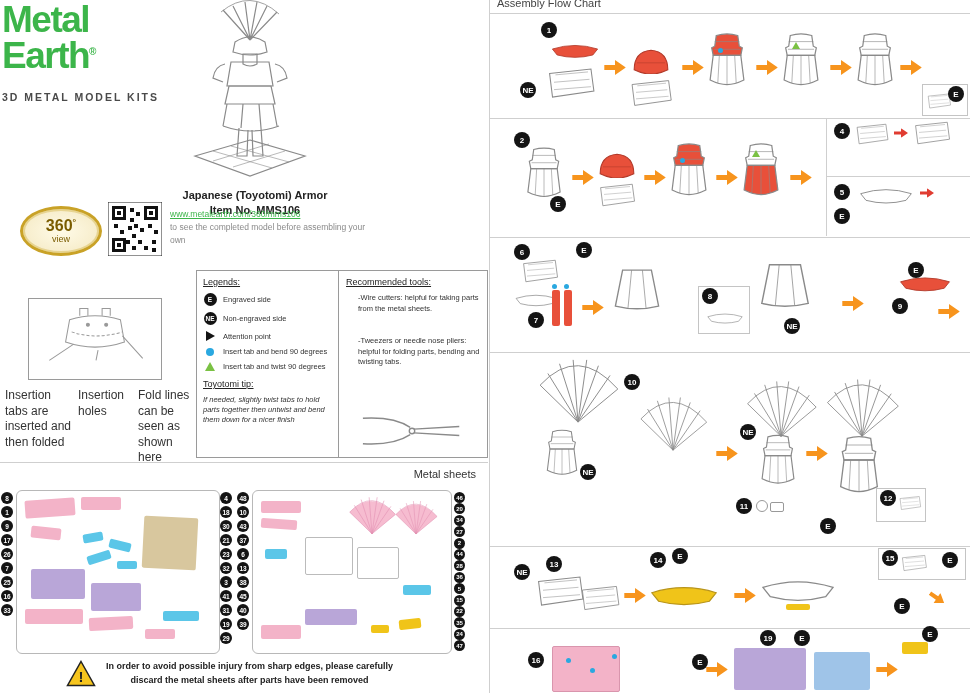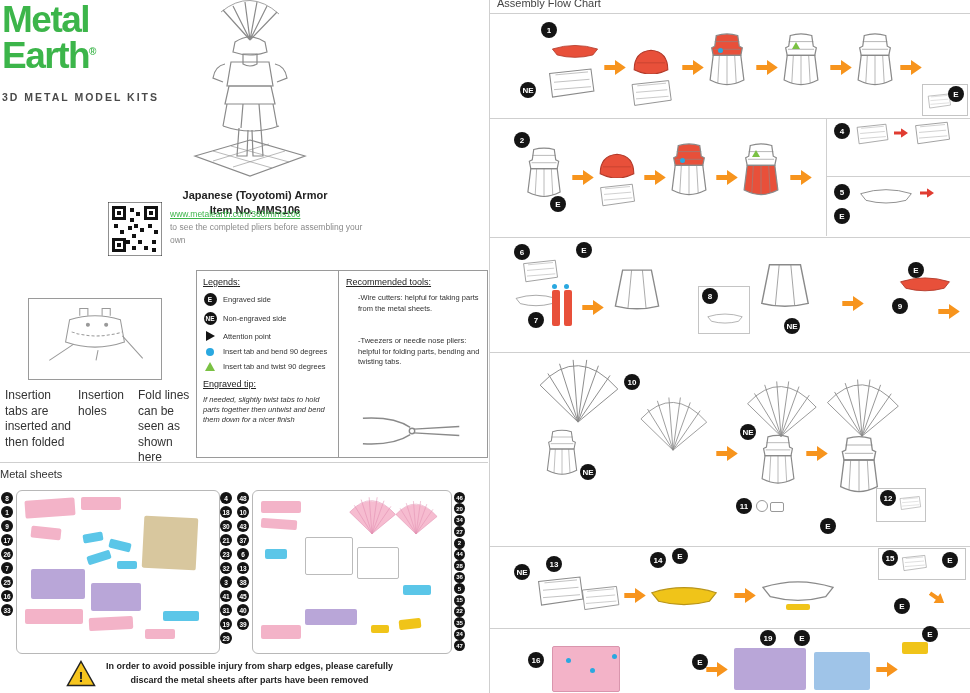--- a/index.html
+++ b/index.html
@@ -37,21 +37,21 @@
             display:flex;align-items:center;justify-content:center;}
   .att{width:0;height:0;border-left:9px solid #141414;border-top:5px solid transparent;border-bottom:5px solid transparent;}
   .bdot{width:8px;height:8px;border-radius:50%;background:#2aa8e0;}
   .gtri{width:0;height:0;border-left:5px solid transparent;border-right:5px solid transparent;border-bottom:9px solid #7ac143;}
   .tip-text{font-size:7.5px;color:#333;line-height:1.35;margin:0;font-style:italic;}
   .tool-p{font-size:7.5px;color:#333;line-height:1.4;margin:0 0 10px 12px;}
 
   .ins-box{position:absolute;left:28px;top:298px;width:132px;height:80px;border:1px solid #9a9a9a;}
   .ins-label{position:absolute;font-size:12px;color:#333;line-height:1.3;}
 
-  .sheets-title{position:absolute;left:0;top:468px;width:460px;text-align:left;font-size:11px;color:#333;}
+  .sheets-title{position:absolute;left:16px;top:468px;width:460px;text-align:right;font-size:11px;color:#333;}
   .sheet{position:absolute;border:1.5px solid #b8b8b8;border-radius:6px;background:#fff;}
   .blob{position:absolute;border-radius:2px;}
   .chip-col{position:absolute;display:flex;flex-direction:column;gap:2px;z-index:2;}
   .chip{width:12px;height:12px;border-radius:50%;background:#141414;color:#fff;font-size:6.5px;font-weight:bold;
         display:flex;align-items:center;justify-content:center;flex:none;}
   .chip-col.dense{gap:0;}
   .chip-col.dense .chip{width:11px;height:11px;margin-bottom:.4px;font-size:6px;}
 
   .warning{position:absolute;left:66px;top:660px;width:420px;display:flex;gap:10px;align-items:flex-start;}
   .warn-text span{display:block;font-size:9px;font-weight:bold;color:#222;line-height:1.5;text-align:center;}
@@ -138,20 +138,24 @@
       <path d="M30 156 L85 140 L140 156 L85 176 Z"></path>
       <path d="M48 151 L107 168 M66 146 L124 162 M48 161 L104 144 M68 167 L120 151" stroke-width="0.6"></path>
     </g>
   </svg>
 
   <div class="product">
     <div>Japanese (Toyotomi) Armor</div>
     <div>Item No.  MMS106</div>
   </div>
 
+  <div class="badge360">
+    <div class="num"><span>360</span><span class="deg">°</span></div>
+    <div class="vw">view</div>
+  </div>
 
   <svg class="abs" style="left:108px;top:202px;width:54px;height:54px" viewBox="0 0 54 54">
     <rect x="0" y="0" width="54" height="54" fill="#fff" stroke="#222" stroke-width="1"></rect>
     <g fill="#111">
       <rect x="4" y="4" width="14" height="14"></rect>
         <rect x="36" y="4" width="14" height="14"></rect>
         <rect x="4" y="36" width="14" height="14"></rect>
       <rect x="7" y="7" width="8" height="8" fill="#fff"></rect>
         <rect x="39" y="7" width="8" height="8" fill="#fff"></rect>
         <rect x="7" y="39" width="8" height="8" fill="#fff"></rect>
@@ -173,21 +177,21 @@
       <rect x="24" y="44" width="4" height="4"></rect>
         <rect x="36" y="44" width="4" height="4"></rect>
         <rect x="44" y="38" width="4" height="4"></rect>
       <rect x="44" y="46" width="4" height="4"></rect>
         <rect x="18" y="38" width="4" height="4"></rect>
     </g>
   </svg>
 
   <p class="qr-note">
     <span class="url">www.metalearth.com/360/mms106</span>
-    <span>to see the completed pliers before assembling your own</span>
+    <span>to see the completed model before assembling your own</span>
   </p>
 
   <div class="info-box">
     <div class="col-legends">
       <div class="sec-title">Legends:</div>
       <div class="legend-item">
         <span class="legend-ic">
             <span class="badge-sm">E</span>
           </span>
         <span>Engraved side</span>
@@ -209,21 +213,21 @@
             <span class="bdot"></span>
           </span>
         <span>Insert tab and bend 90 degrees</span>
       </div>
       <div class="legend-item">
         <span class="legend-ic">
             <span class="gtri"></span>
           </span>
         <span>Insert tab and twist 90 degrees</span>
       </div>
-      <div class="sec-title" style="margin-top:8px">Engraved tip:</div>
+      <div class="sec-title" style="margin-top:8px">Toyotomi tip:</div>
       <p class="tip-text">If needed, slightly twist tabs to hold parts together then untwist and bend them down for a nicer finish</p>
     </div>
     <div class="col-tools">
       <div class="sec-title">Recommended tools:</div>
       <p class="tool-p">-Wire cutters: helpful for taking parts from the metal sheets.</p>
       <p class="tool-p" style="margin-top:22px">-Tweezers or needle nose pliers: helpful for folding parts, bending and twisting tabs.</p>
       <svg style="position:absolute;left:18px;bottom:6px;width:110px;height:40px" viewBox="0 0 120 44">
         <g stroke="#8a8a8a" fill="none" stroke-width="1.5">
           <path d="M6 8 Q40 6 58 18"></path>
             <path d="M6 36 Q40 38 58 26"></path>

